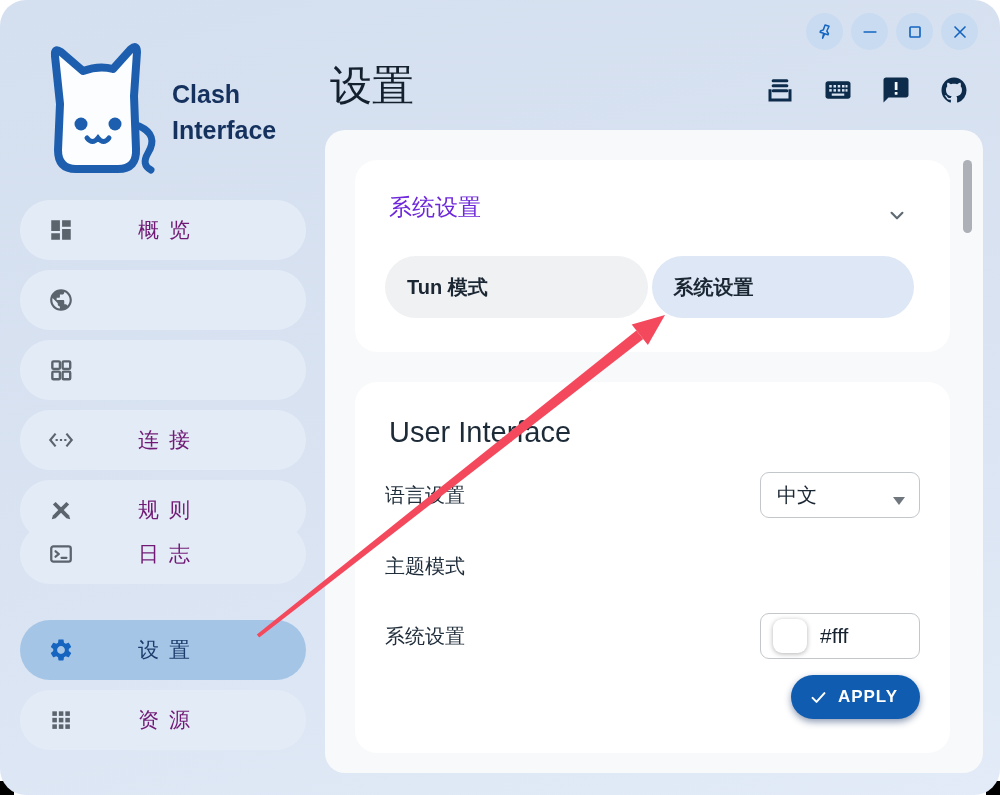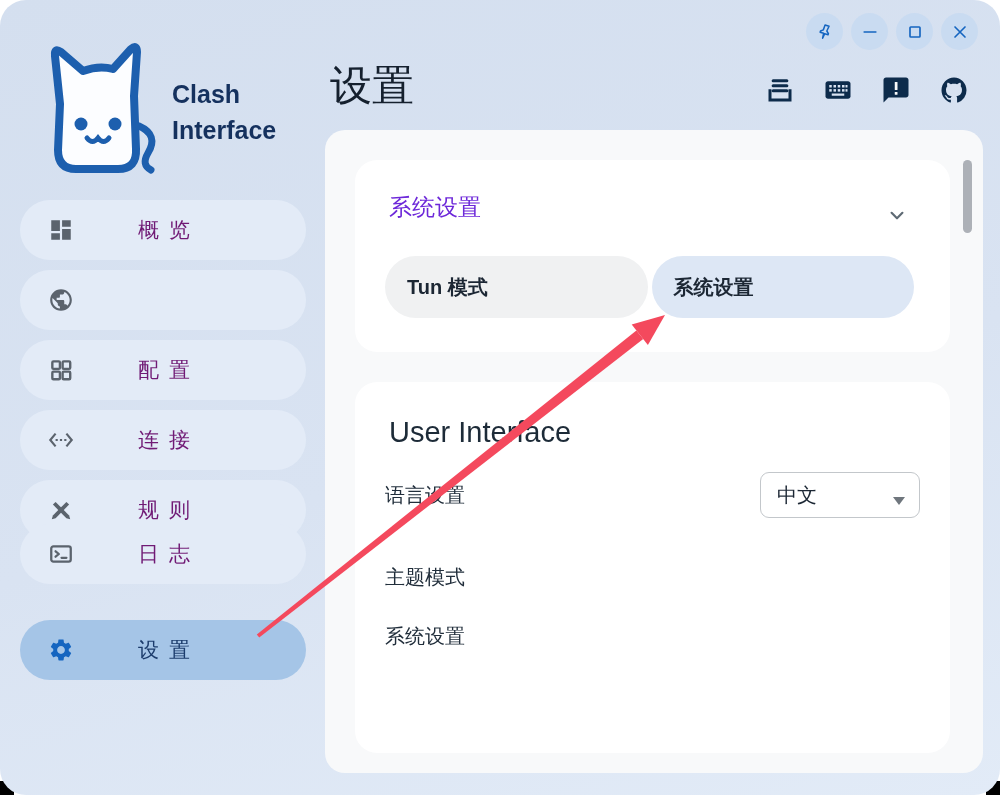--- a/index.html
+++ b/index.html
@@ -51,21 +51,21 @@
   .collapse-btn{position:absolute;right:40px;top:42px;width:26px;height:26px;border:none;background:transparent;
     padding:0;color:#5e6a74;cursor:pointer;}
   .collapse-btn svg{width:26px;height:26px;}
 
   .sys-buttons{position:absolute;left:30px;right:36px;top:96px;display:flex;gap:4px;}
   .sys-btn{flex:1;height:62px;border:none;border-radius:31px;text-align:left;padding:0 0 0 22px;
     font-family:inherit;font-size:20px;font-weight:700;color:#1c2734;cursor:pointer;background:var(--btn-gray,#f0f1f2);}
   .sys-btn.highlighted{background:var(--btn-blue-tint,#dde7f5);}
 
   .ui-row{position:absolute;left:30px;right:30px;height:46px;display:flex;align-items:center;justify-content:space-between;}
-  .row1{top:90px;}.row2{top:172px;}.row3{top:231px;}
+  .row1{top:90px;}.row2{top:161px;}.row3{top:231px;}
   .ui-label{font-size:20px;color:#212e3b;}
   .select-box{width:160px;height:46px;background:#fff;border:1px solid #c3c7cb;border-radius:9px;
     display:flex;align-items:center;padding:0 30px 0 16px;cursor:pointer;position:relative;}
   .select-value{font-size:20px;color:#1c2734;}
   .select-caret{position:absolute;right:14px;top:50%;transform:translateY(-50%);width:12px;height:8px;color:#6f767d;}
   .color-box{width:160px;height:46px;background:#fff;border:1px solid #c3c7cb;border-radius:9px;
     display:flex;align-items:center;padding:0 12px;cursor:text;position:relative;}
   .swatch{width:34px;height:34px;border-radius:9px;background:var(--swatch,#ffffff);
     box-shadow:0 1px 5px rgba(0,0,0,.3);cursor:pointer;flex:0 0 auto;}
   .color-value{margin-left:13px;font-size:21px;color:#16222f;}
@@ -150,21 +150,20 @@
   </div>
   <div class="nav-item" style="top:340px">
     <span class="nav-icon">
       <svg viewBox="0 0 24 24" fill="none" stroke="currentColor" stroke-width="2.2">
         <rect x="4" y="4" width="7" height="7" rx="1"></rect>
           <rect x="13.5" y="4" width="7" height="7" rx="1"></rect>
         <rect x="4" y="13.5" width="7" height="7" rx="1"></rect>
           <rect x="13.5" y="13.5" width="7" height="7" rx="1"></rect>
       </svg>
     </span>
-    <span class="nav-label">配置</span>
   </div>
   <div class="nav-item" style="top:480px">
     <span class="nav-icon">
       <svg viewBox="0 0 24 24" fill="currentColor">
         <path d="M4.5 7 7 4.5 19.5 17l1 3.5-3.5-1z"></path>
           <path d="M19.5 7 17 4.5 4.5 17l-1 3.5 3.5-1z"></path>
       </svg>
     </span>
     <span class="nav-label">规则</span>
   </div>
@@ -186,20 +185,36 @@
     </span>
     <span class="nav-label">日志</span>
   </div>
   <div class="nav-item selected" style="top:620px">
     <span class="nav-icon">
       <svg viewBox="0 0 24 24" fill="currentColor">
           <path d="M19.14 12.94c.04-.3.06-.61.06-.94 0-.32-.02-.64-.07-.94l2.03-1.58c.18-.14.23-.41.12-.61l-1.92-3.32c-.12-.22-.37-.29-.59-.22l-2.39.96c-.5-.38-1.03-.7-1.62-.94l-.36-2.54c-.04-.24-.24-.41-.48-.41h-3.84c-.24 0-.43.17-.47.41l-.36 2.54c-.59.24-1.13.57-1.62.94l-2.39-.96c-.22-.08-.47 0-.59.22L2.74 8.87c-.12.21-.08.47.12.61l2.03 1.58c-.05.3-.09.63-.09.94s.02.64.07.94l-2.03 1.58c-.18.14-.23.41-.12.61l1.92 3.32c.12.22.37.29.59.22l2.39-.96c.5.38 1.03.7 1.62.94l.36 2.54c.05.24.24.41.48.41h3.84c.24 0 .44-.17.47-.41l.36-2.54c.59-.24 1.13-.56 1.62-.94l2.39.96c.22.08.47 0 .59-.22l1.92-3.32c.12-.22.07-.47-.12-.61l-2.01-1.58zM12 15.6c-1.98 0-3.6-1.62-3.6-3.6s1.62-3.6 3.6-3.6 3.6 1.62 3.6 3.6-1.62 3.6-3.6 3.6z"></path>
         </svg>
     </span>
     <span class="nav-label">设置</span>
+  </div>
+  <div class="nav-item" style="top:690px">
+    <span class="nav-icon">
+      <svg viewBox="0 0 24 24" fill="currentColor">
+        <rect x="4" y="4" width="4.2" height="4.2"></rect>
+          <rect x="10" y="4" width="4.2" height="4.2"></rect>
+          <rect x="16" y="4" width="4.2" height="4.2"></rect>
+        <rect x="4" y="10" width="4.2" height="4.2"></rect>
+          <rect x="10" y="10" width="4.2" height="4.2"></rect>
+          <rect x="16" y="10" width="4.2" height="4.2"></rect>
+        <rect x="4" y="16" width="4.2" height="4.2"></rect>
+          <rect x="10" y="16" width="4.2" height="4.2"></rect>
+          <rect x="16" y="16" width="4.2" height="4.2"></rect>
+      </svg>
+    </span>
+    <span class="nav-label">资源</span>
   </div>
 
   <h1 class="page-title" style="margin:0">设置</h1>
   <div class="header-actions">
     <button class="hdr-btn">
       <span style="display:flex;">
         <svg viewBox="0 0 24 24" width="30" height="30" fill="none" stroke="currentColor" stroke-width="2.4" stroke-linecap="round">
           <path d="M6.5 4.5h11M6.5 8.5h11M6.5 12.5h11"></path>
             <path d="M4 12.5v7.5h16v-7.5" stroke-linecap="square"></path>
         </svg>
@@ -277,22 +292,34 @@
           </span>
         </div>
       </div>
 
       <div class="ui-row row2">
         <span class="ui-label">主题模式</span>
       </div>
 
       <div class="ui-row row3">
         <span class="ui-label">系统设置</span>
+        <div class="color-box">
+          <span class="swatch"></span>
+          <span class="color-value">#fff</span>
+        </div>
       </div>
 
+      <button class="apply-btn">
+        <span style="display:flex;">
+          <svg viewBox="0 0 24 24" width="19" height="19" fill="none" stroke="#fff" stroke-width="2.6" stroke-linecap="round" stroke-linejoin="round">
+              <path d="M4.5 12.5l5 5 10-11"></path>
+            </svg>
+        </span>
+        <span>APPLY</span>
+      </button>
     </div>
 
     <div class="scroll-thumb"></div>
   </div>
 
   <svg class="arrow-overlay" width="1000" height="795" viewBox="0 0 1000 795">
     <polygon points="256.8,634.4 636.4,330.5 643.2,339.1 259.2,637.6" fill="#f4495d"></polygon>
     <polygon points="665,315 647.9,345 631.7,324.6" fill="#f4495d"></polygon>
   </svg>
 

